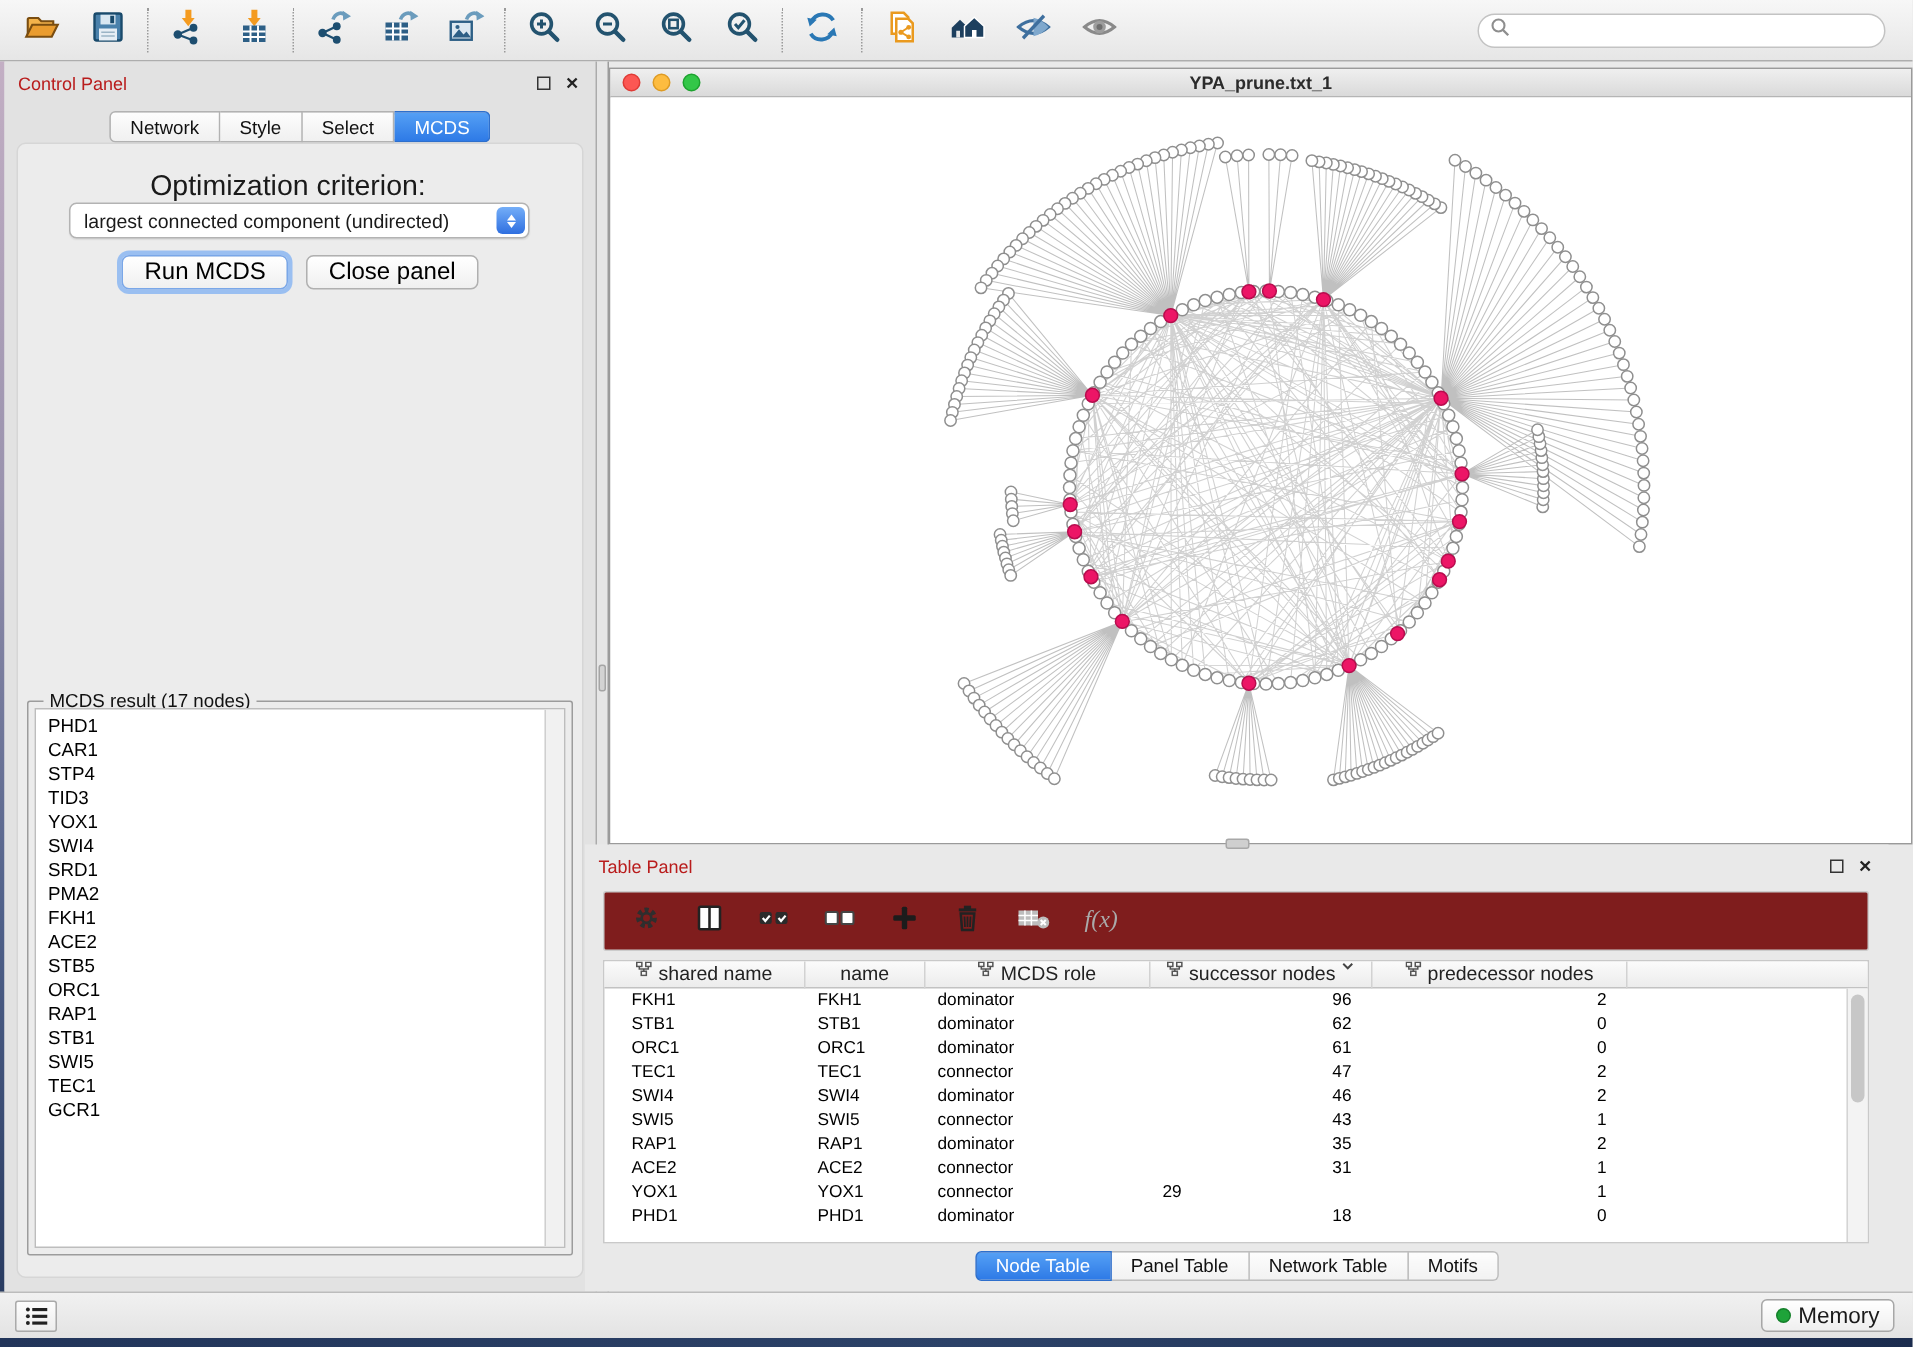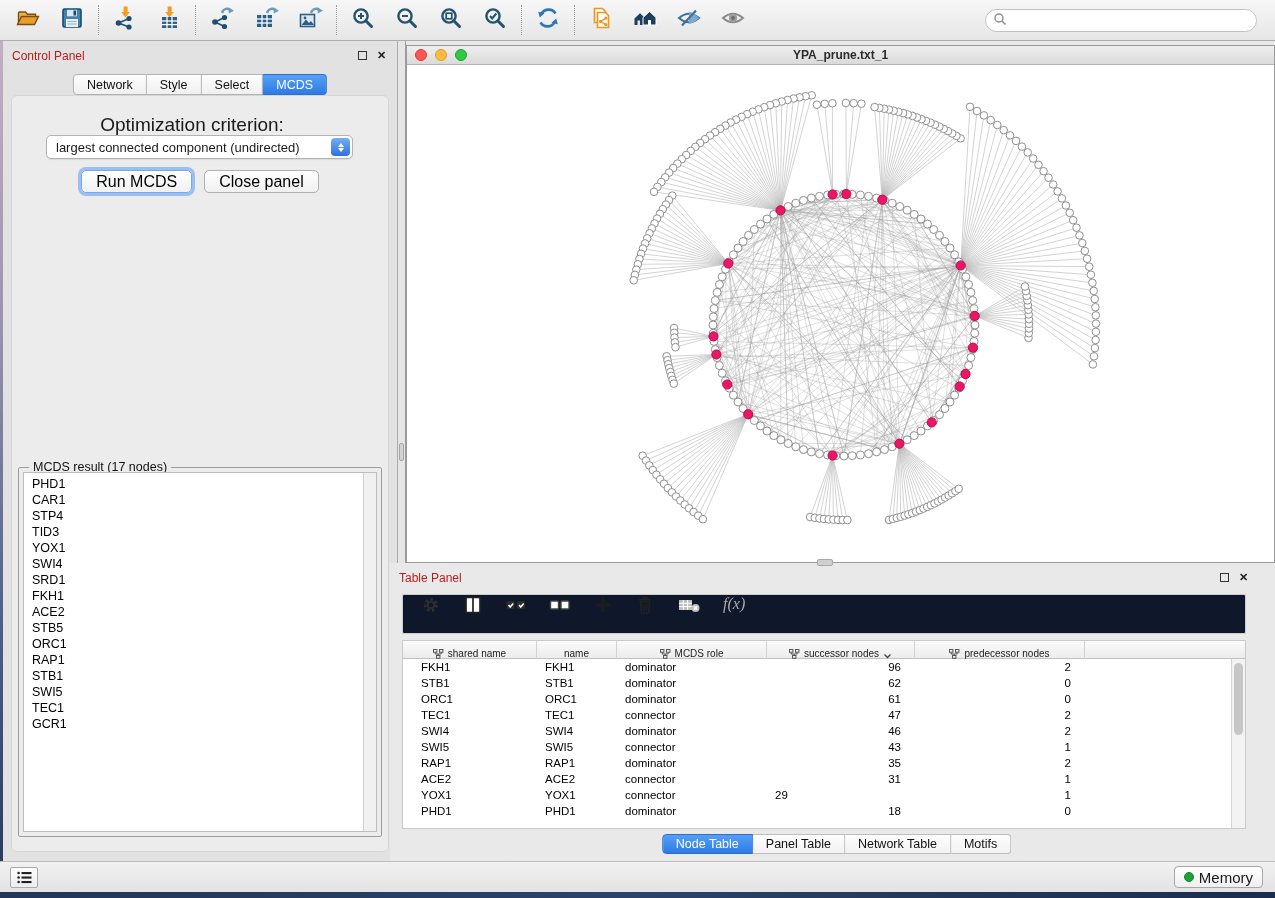--- a/index.html
+++ b/index.html
@@ -82,35 +82,35 @@
   .traffic { width:12px; height:12px; border-radius:50%; margin-left:8px; z-index:2; }
   .t-red { background:#fc5753; border:1px solid #df3b36; }
   .t-yellow { background:#fdbc40; border:1px solid #de9b24; }
   .t-green { background:#33c748; border:1px solid #1da32f; }
   #net-canvas { position:absolute; left:0; top:19px; right:0; bottom:0; background:#fff; }
 
   
   #table-panel { position:absolute; left:390px; top:563px; width:869px; height:298px; background:#e9e9e9; }
   #tp-handle { position:absolute; left:50%; top:-4px; transform:translateX(-50%); width:16px; height:7px;
     background:#cfcfcf; border:1px solid #a8a8a8; border-radius:2px; }
-  #tp-toolbar { position:absolute; left:12px; right:13px; top:31px; height:40px; background:#0f172a;
-    border:1px solid #cccccc; border-radius:2px; display:flex; gap:22px; padding-left:18px; }
+  #tp-toolbar { position:absolute; left:12px; right:13px; top:31px; height:40px; background:#7f1d1d;
+    border:1px solid #cccccc; border-radius:2px; display:flex; align-items:center; gap:22px; padding-left:18px; }
   .fx-label { font-family:"Liberation Serif",serif; font-style:italic; font-size:16px; color:#aaa; }
   #tp-table { position:absolute; left:12px; right:13px; top:77px; height:189px; background:#fff;
     border:1px solid #c9c9c9; }
   #tp-head { display:flex; height:18px; background:linear-gradient(#fbfbfb,#ececec);
     border-bottom:1px solid #c2c2c2; }
-  .th { display:flex; align-items:flex-end; justify-content:center; gap:4px; font-size:10px;
+  .th { display:flex; align-items:flex-start; justify-content:center; gap:4px; font-size:13px;
     color:#222; border-right:1px solid #d2d2d2; height:18px; }
   .tr { display:flex; height:16px; align-items:center; }
   .td { font-size:11.5px; color:#000; height:16px; line-height:16px; white-space:nowrap; overflow:hidden; }
   #tp-scroll { position:absolute; right:0; top:18px; bottom:0; width:14px; background:#f3f3f3;
     border-left:1px solid #d4d4d4; }
   #tp-thumb { position:absolute; left:2px; right:2px; top:4px; height:72px; background:#c7c7c7; border-radius:5px; }
-  #tp-tabs { position:absolute; left:50%; transform:translateX(-50%); top:271px; display:flex;margin-left:12px; }
+  #tp-tabs { position:absolute; left:50%; transform:translateX(-50%); top:271px; display:flex; }
   .tp-tab { height:20px; font-size:12.5px; padding:0 13px; display:flex; align-items:center;
     background:linear-gradient(#fdfdfd,#f2f2f2); border:1px solid #bdbdbd; border-left:none; color:#111; }
   .tp-tab:first-child { border-left:1px solid #bdbdbd; border-radius:4px 0 0 4px; }
   .tp-tab:last-child { border-radius:0 4px 4px 0; }
   .tp-tab.active { background:linear-gradient(#55a0f5,#2e7ae6); color:#fff; border-color:#2e6fcc; }
 
   
   #status-bar { position:absolute; left:0; top:861px; width:1275px; height:31px;
     background:linear-gradient(#f1f1f1,#e3e3e3); border-top:1px solid #bcbcbc; }
   #menu-btn { position:absolute; left:10px; top:5px; width:28px; height:21px;
@@ -331,20 +331,21 @@
       <span id="mcds-legend">MCDS result (17 nodes)</span>
       <div id="mcds-list-box">
         <ul id="mcds-list">
             <li>PHD1</li>
             <li>CAR1</li>
             <li>STP4</li>
             <li>TID3</li>
             <li>YOX1</li>
             <li>SWI4</li>
             <li>SRD1</li>
+            <li>PMA2</li>
             <li>FKH1</li>
             <li>ACE2</li>
             <li>STB5</li>
             <li>ORC1</li>
             <li>RAP1</li>
             <li>STB1</li>
             <li>SWI5</li>
             <li>TEC1</li>
             <li>GCR1</li>
           </ul>

